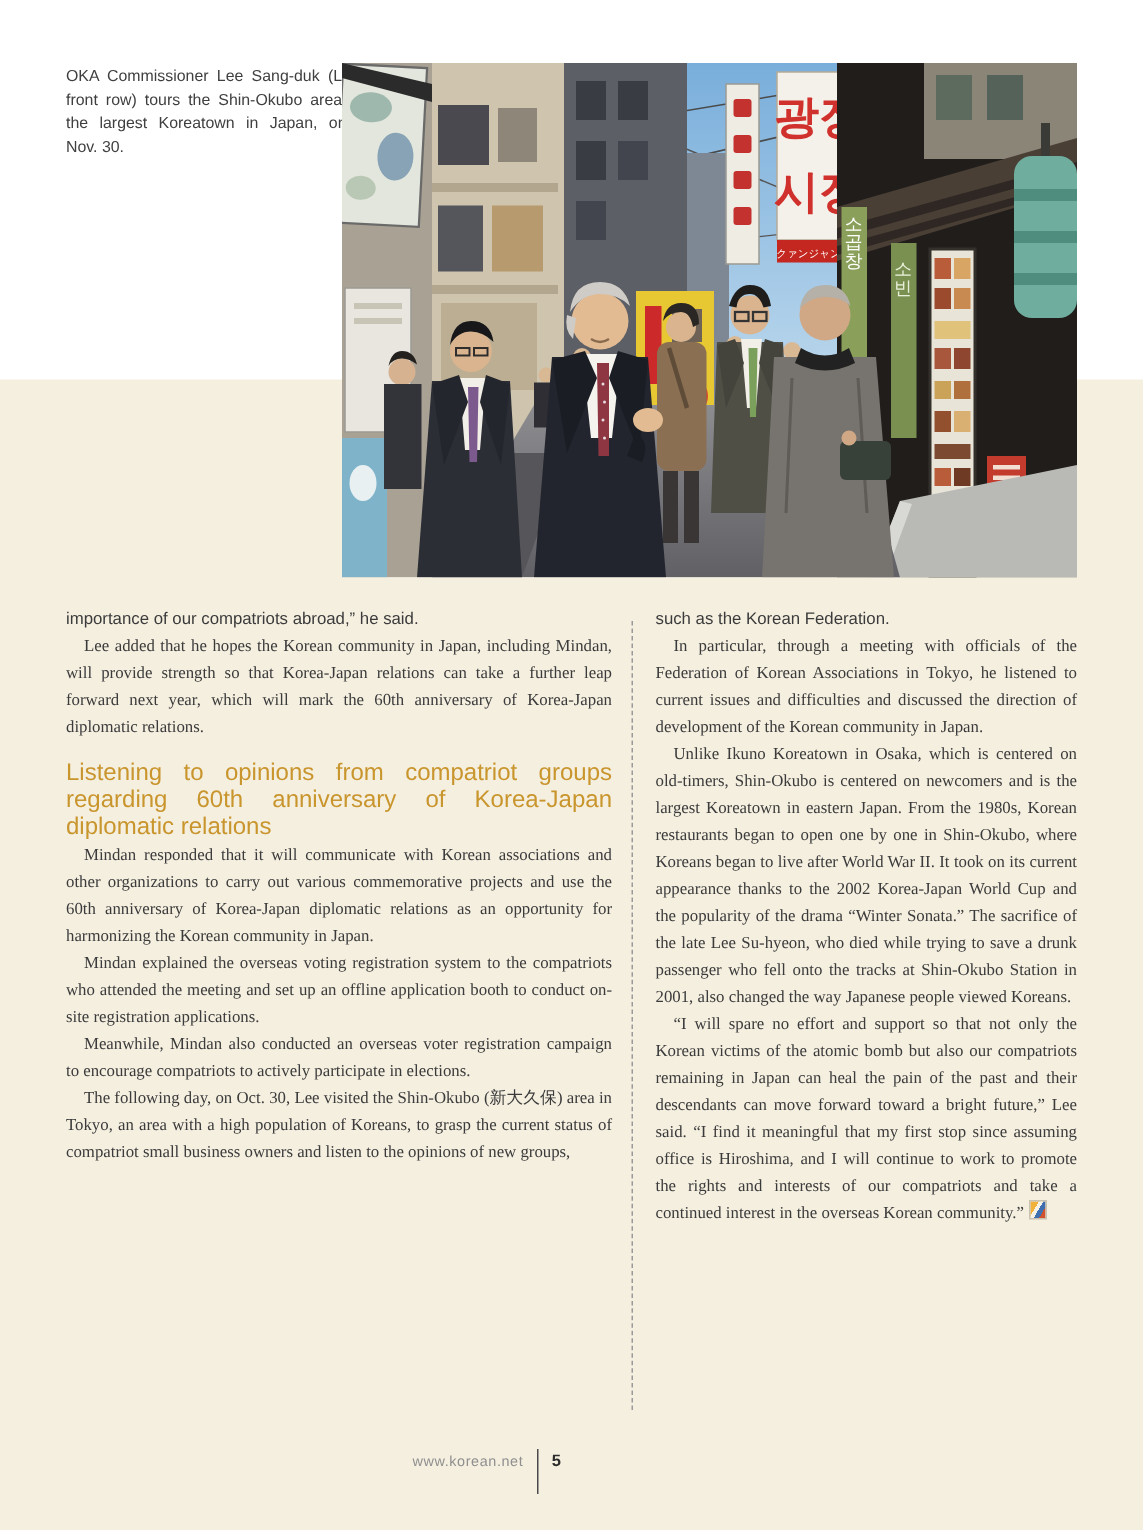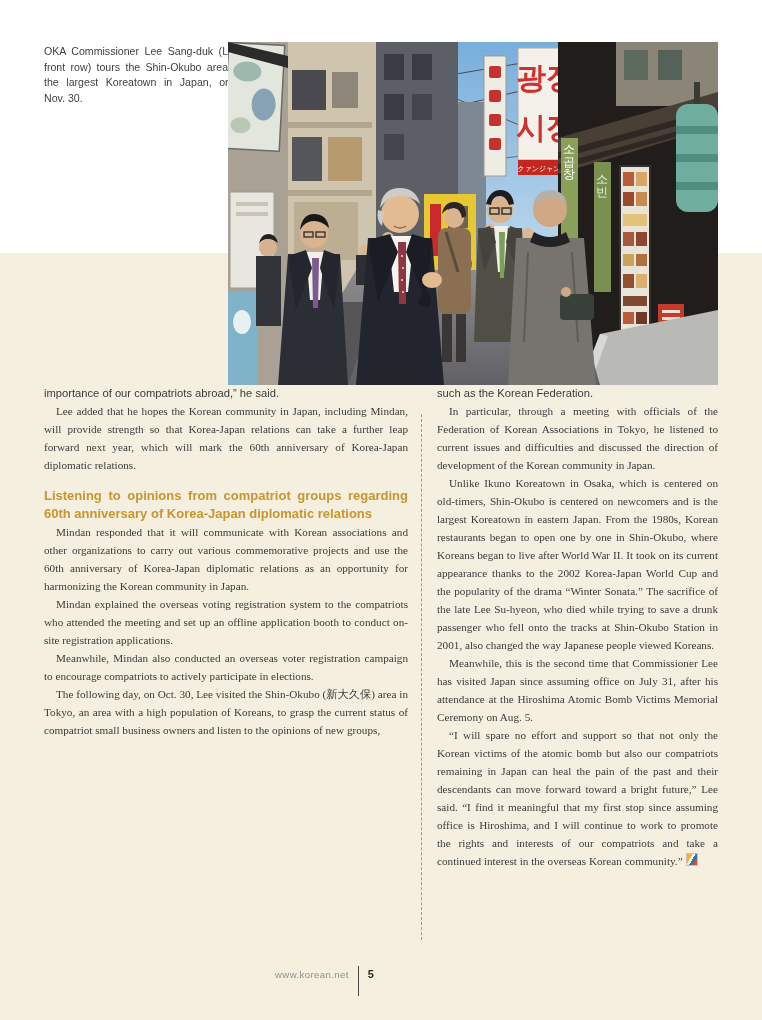--- a/index.html
+++ b/index.html
@@ -8,27 +8,27 @@
     background:#ffffff;
     font-family:"Liberation Sans","DejaVu Sans",sans-serif;
   }
   .cream-band{position:absolute;left:0;top:253px;width:762px;height:767px;background:#f5efe0;}
   .caption{
     position:absolute;left:44px;top:44px;width:187px;
     font-size:10.6px;line-height:15.6px;color:#3f3f3f;text-align:justify;
   }
   .photo-wrap{position:absolute;left:228px;top:42px;width:490px;height:343px;overflow:hidden;}
   .photo-wrap svg{display:block;}
-  .col{position:absolute;top:384px;font-size:11.2px;line-height:18px;color:#3b3b3b;text-align:justify;}
+  .col{position:absolute;top:404px;font-size:11.2px;line-height:18px;color:#3b3b3b;text-align:justify;}
   .col-left{left:44px;width:364px;}
   .col-right{left:437px;width:281px;}
   .col p{margin:0;}
   .col p.ind{text-indent:12px;font-family:Liberation Serif, serif;}
   .sec-h{
-    margin:13px 0 0 0;font-size:13px;line-height:18px;font-weight:bold;
+    margin:13px 0 0 0;font-size:16px;line-height:18px;font-weight:normal;
     color:#c9952d;text-align:justify;
   }
   .divider{
     position:absolute;left:421px;top:414px;height:526px;width:0;
     border-left:1.6px dashed #9a9a9a;
   }
   .footer{
     position:absolute;left:0;top:966px;width:649px;
     display:flex;justify-content:center;align-items:flex-start;
   }
@@ -283,21 +283,20 @@
   <p class="ind">Meanwhile, Mindan also conducted an overseas voter registration campaign to encourage compatriots to actively participate in elections.</p>
   <p class="ind">The following day, on Oct. 30, Lee visited the Shin-Okubo (新大久保) area in Tokyo, an area with a high population of Koreans, to grasp the current status of compatriot small business owners and listen to the opinions of new groups,</p>
 </div>
 
 <div class="divider"></div>
 
 <div class="col col-right">
   <p>such as the Korean Federation.</p>
   <p class="ind">In particular, through a meeting with officials of the Federation of Korean Associations in Tokyo, he listened to current issues and difficulties and discussed the direction of development of the Korean community in Japan.</p>
   <p class="ind">Unlike Ikuno Koreatown in Osaka, which is centered on old-timers, Shin-Okubo is centered on newcomers and is the largest Koreatown in eastern Japan. From the 1980s, Korean restaurants began to open one by one in Shin-Okubo, where Koreans began to live after World War II. It took on its current appearance thanks to the 2002 Korea-Japan World Cup and the popularity of the drama “Winter Sonata.” The sacrifice of the late Lee Su-hyeon, who died while trying to save a drunk passenger who fell onto the tracks at Shin-Okubo Station in 2001, also changed the way Japanese people viewed Koreans.</p>
-  <p class="ind">Meanwhile, this is the second time that Commissioner Lee has visited Japan since assuming office on July 31, after his attendance at the Hiroshima Atomic Bomb Victims Memorial Ceremony on Aug. 5.</p>
   <p class="ind"><span>“I will spare no effort and support so that not only the Korean victims of the atomic bomb but also our compatriots remaining in Japan can heal the pain of the past and their descendants can move forward toward a bright future,” Lee said. “I find it meaningful that my first stop since assuming office is Hiroshima, and I will continue to work to promote the rights and interests of our compatriots and take a continued interest in the overseas Korean community.”</span><span class="endmark"></span></p>
 </div>
 
 <div class="footer">
   <span class="url">www.korean.net</span>
   <span class="bar"></span>
   <span class="pg">5</span>
 </div>
 
 </body></html>

